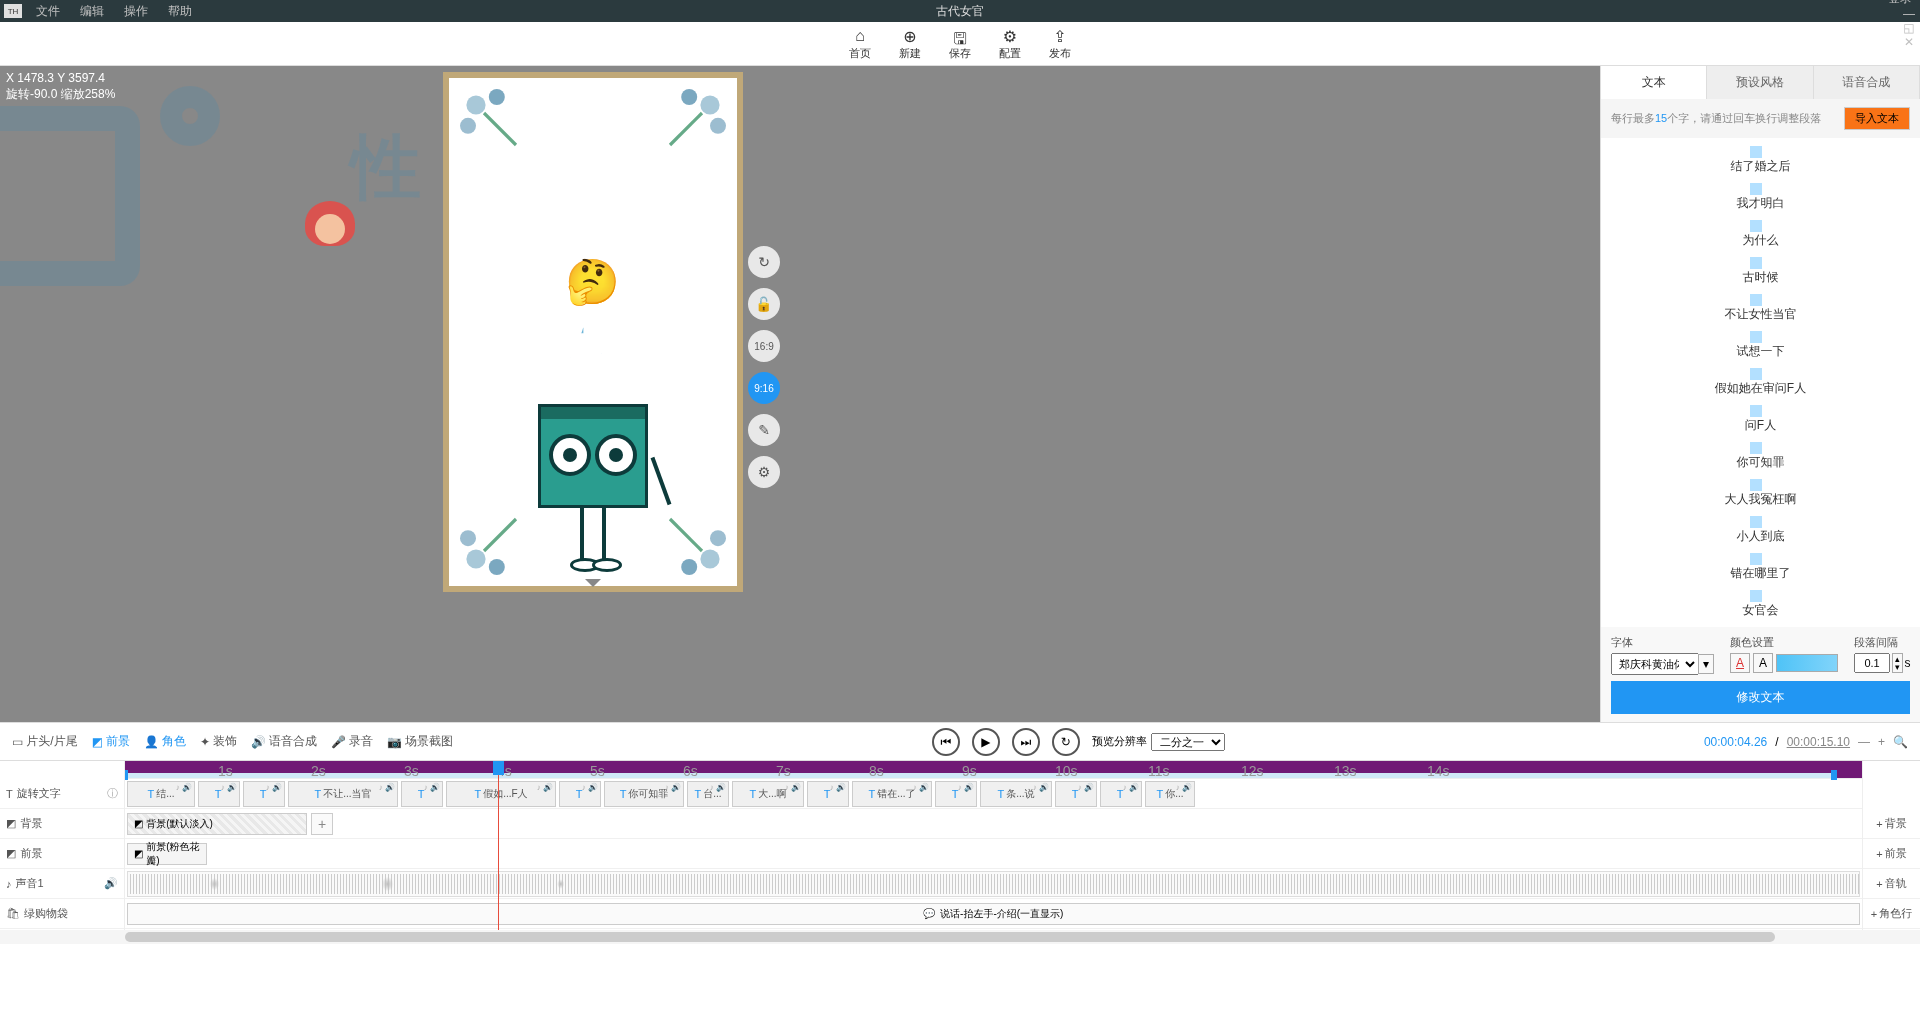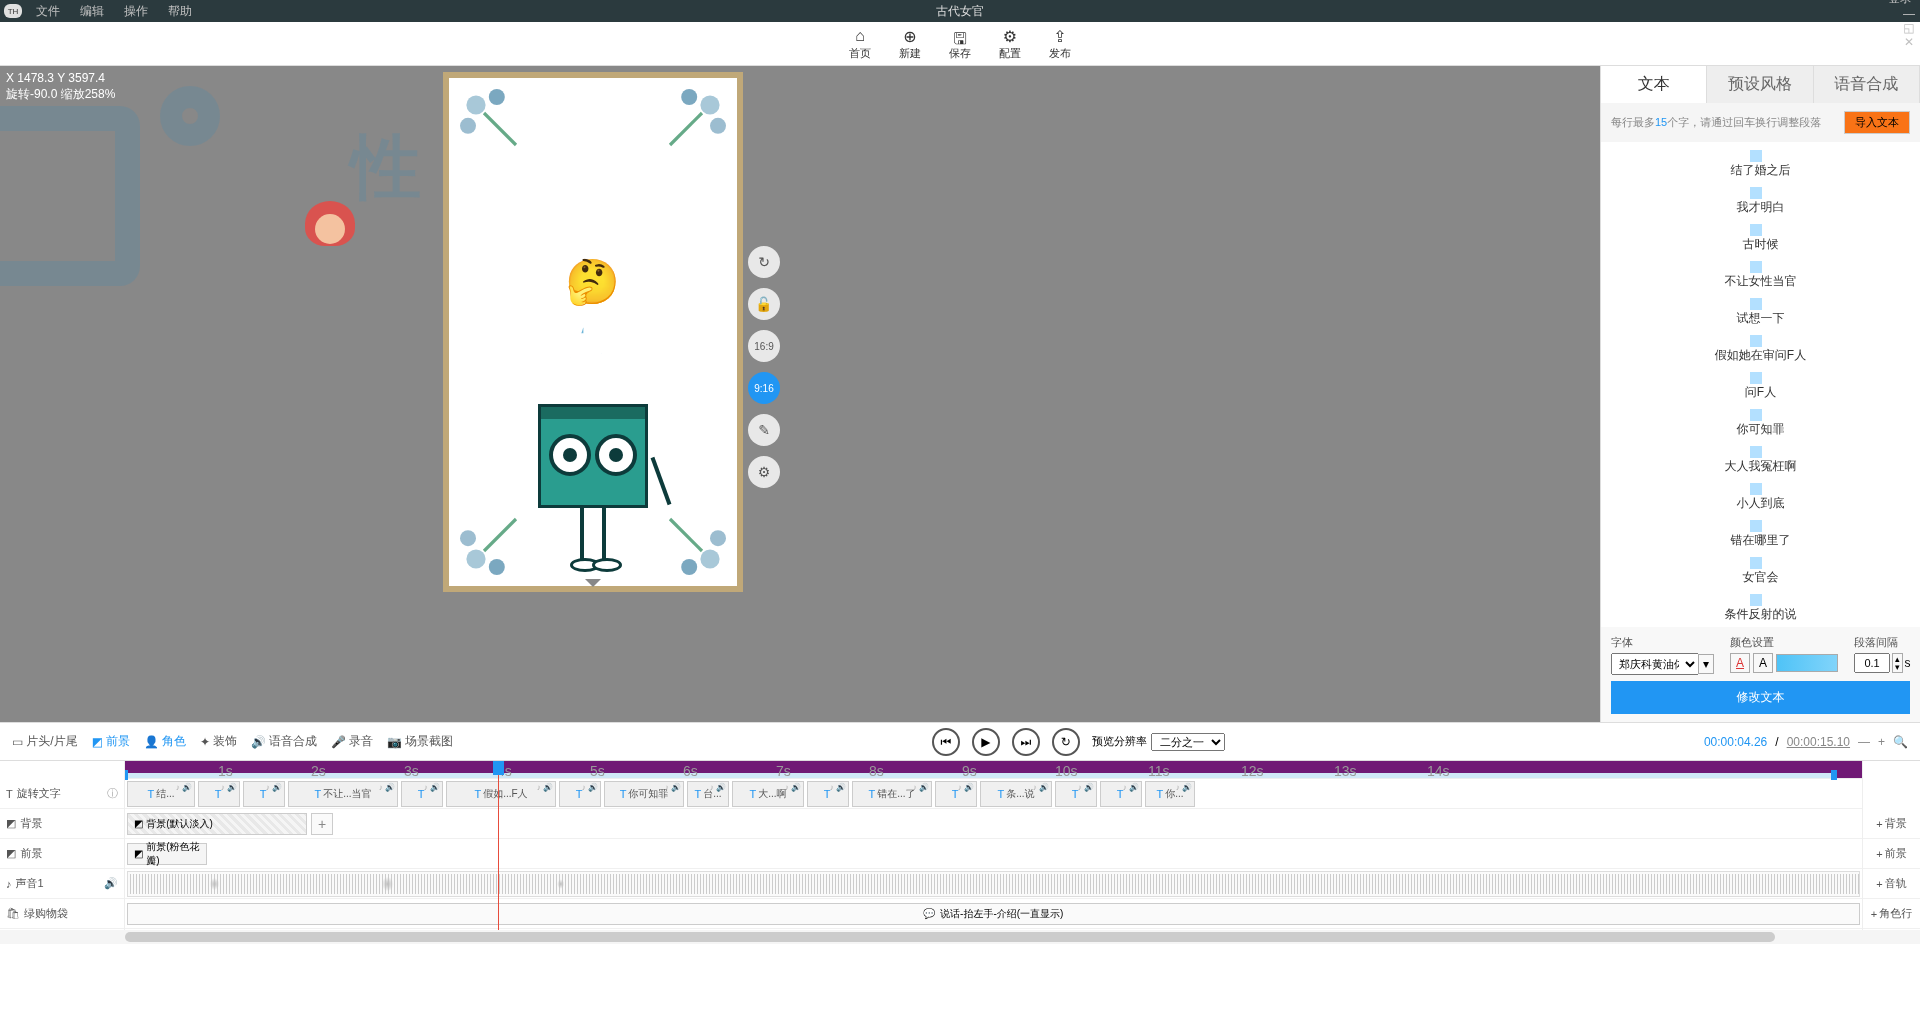--- a/index.html
+++ b/index.html
@@ -1,20 +1,20 @@
 <!DOCTYPE html>
 <html><head>
 <meta charset="utf-8">
 <style>
 * { margin: 0; padding: 0; box-sizing: border-box; font-family: "Microsoft YaHei", Arial, sans-serif; }
 body { background: #fff; overflow: hidden; width: 1920px; height: 1033px; font-size: 12px; }
 
 
 .titlebar { height: 22px; background: #2b3a3e; display: flex; align-items: center; color: #c0c0c0; position: relative; }
-.titlebar .logo { width: 18px; height: 14px; background: #e0e0e0; color: #333; font-size: 8px; display: flex; align-items: center; justify-content: center; margin: 0 4px; border-radius: 6px; }
+.titlebar .logo { width: 18px; height: 14px; background: #e0e0e0; color: #333; font-size: 8px; display: flex; align-items: center; justify-content: center; margin: 0 4px; }
 .titlebar .menu-item { padding: 0 10px; font-size: 12px; cursor: pointer; }
 .titlebar .title-center { position: absolute; left: 50%; transform: translateX(-50%); color: #ddd; }
 .titlebar .right-controls { margin-left: auto; display: flex; align-items: flex-end; flex-direction: column; }
 .titlebar .upgrade { background: #e74c3c; color: #fff; padding: 1px 6px; font-size: 11px; margin-right: 4px; }
 .titlebar .login { padding: 0 8px; }
 .titlebar .win-btn { width: 22px; text-align: center; cursor: pointer; }
 
 
 .toolbar { height: 44px; background: #fff; display: flex; justify-content: center; align-items: center; gap: 28px; border-bottom: 1px solid #ddd; }
 .tool-btn { display: flex; flex-direction: column; align-items: center; cursor: pointer; color: #333; }
@@ -64,21 +64,21 @@
 .phone-arrow { position: absolute; bottom: -1px; left: 50%; transform: translateX(-50%); width: 0; height: 0; border-left: 8px solid transparent; border-right: 8px solid transparent; border-top: 8px solid #888; }
 
 
 .side-tools { position: absolute; left: 748px; top: 180px; display: flex; flex-direction: column; gap: 10px; }
 .side-btn { width: 32px; height: 32px; border-radius: 50%; background: #e8e8e8; color: #555; display: flex; align-items: center; justify-content: center; font-size: 14px; cursor: pointer; }
 .side-btn.active { background: #2196F3; color: #fff; font-size: 10px; }
 
 
 .right-panel { width: 320px; background: #f5f5f5; border-left: 1px solid #ddd; display: flex; flex-direction: column; }
 .rp-tabs { display: flex; background: #eee; }
-.rp-tab { flex: 1; text-align: center; padding: 8px 0; font-size: 16px; color: #666; cursor: pointer; border-right: 1px solid #ddd; }
+.rp-tab { flex: 1; text-align: center; padding: 8px 0; font-size: 12px; color: #666; cursor: pointer; border-right: 1px solid #ddd; }
 .rp-tab.active { background: #fff; color: #333; }
 .rp-hint { padding: 8px 10px; display: flex; align-items: center; justify-content: space-between; font-size: 11px; color: #888; }
 .rp-hint .blue { color: #2196F3; }
 .import-btn { border: 1px solid #ccc; padding: 3px 10px; background: #f97316; cursor: pointer; font-size: 11px; }
 .text-list { flex: 1; overflow-y: auto; background: #fff; padding: 4px 0; }
 .text-row { display: flex; align-items: center; padding: 4px 10px; font-size: 12px; color: #333; flex-direction: column; }
 .text-row .sq { width: 12px; height: 12px; background: #b3e0ff; margin-right: 10px; flex-shrink: 0; }
 
 .rp-controls { padding: 8px 10px; background: #f8f8f8; }
 .ctrl-row { display: flex; gap: 16px; margin-bottom: 6px; }
@@ -272,20 +272,24 @@
         <div class="text-row">
           <span class="sq"></span>
           <span>结了婚之后</span>
         </div>
         <div class="text-row">
           <span class="sq"></span>
           <span>我才明白</span>
         </div>
         <div class="text-row">
           <span class="sq"></span>
+          <span>为什么</span>
+        </div>
+        <div class="text-row">
+          <span class="sq"></span>
           <span>古时候</span>
         </div>
         <div class="text-row">
           <span class="sq"></span>
           <span>不让女性当官</span>
         </div>
         <div class="text-row">
           <span class="sq"></span>
           <span>试想一下</span>
         </div>

